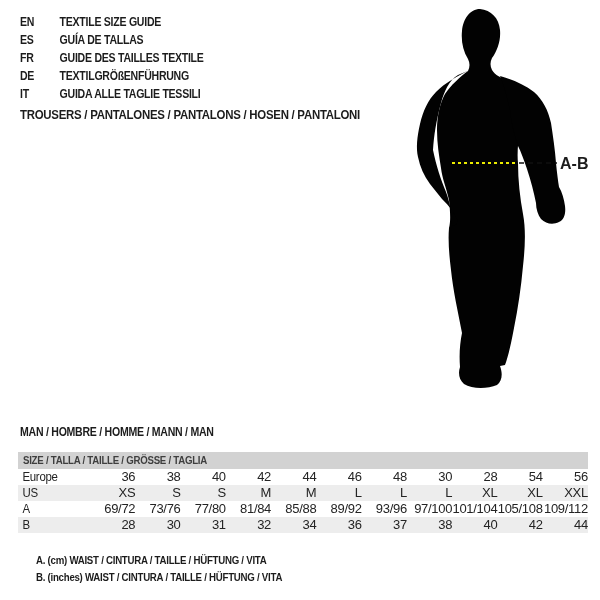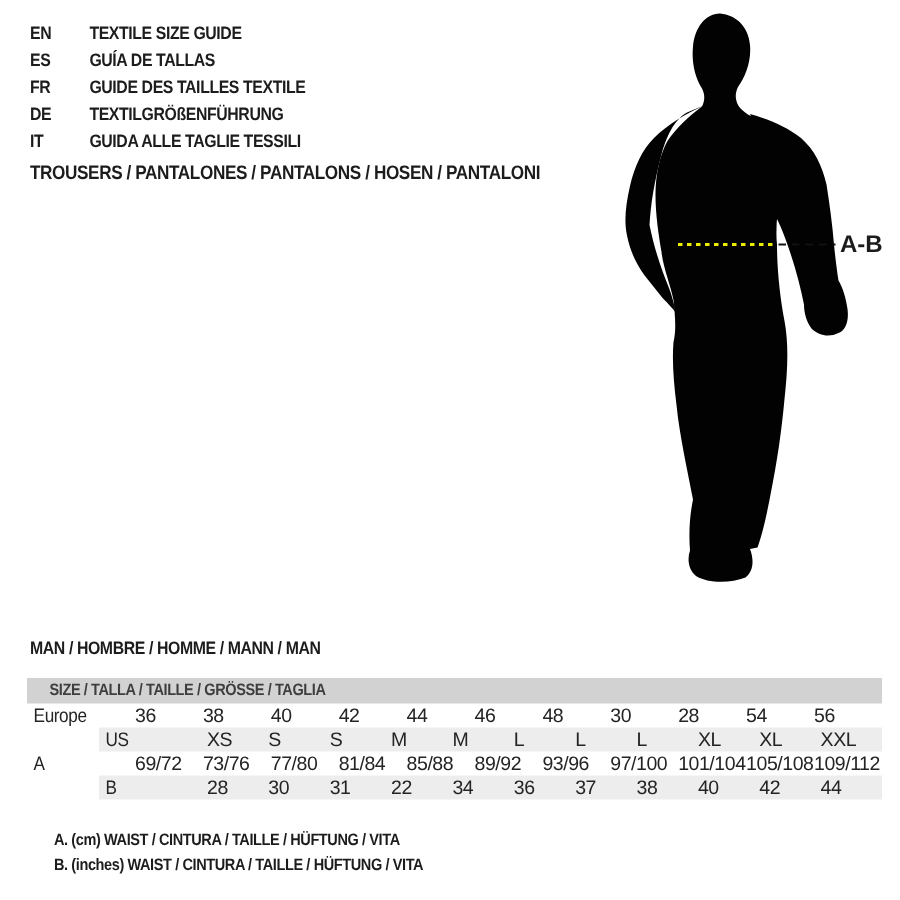--- a/index.html
+++ b/index.html
@@ -74,38 +74,38 @@
     top: 452px;
     width: 570px;
   }
   .thead {
     background: var(--header-bg, #d2d2d2);
     height: 17px;
     line-height: 17px;
     font-size: 11px;
     font-weight: 700;
     color: #3e3e3e;
-    padding-left: 15px;
+    padding-left: 5px;
   }
   .trow {
     display: flex;
     height: 16px;
     line-height: 16px;
     font-size: 13px;
     color: #242424;
   }
-  .trow.alt { background: var(--alt-bg, #ededed); margin-left: 48px; }
+  .trow.alt { background: var(--alt-bg, #ededed); }
   .tlabel {
     width: 72px;
     padding-left: 5px;
     box-sizing: border-box;
   }
   .tcell {
     flex: 1;
-    text-align: left;
+    text-align: right;
     letter-spacing: -0.3px;
   }
   
   .footnotes {
     position: absolute;
     left: 36px;
     top: 552px;
   }
   .footnote {
     height: 17px;
@@ -251,21 +251,21 @@
         <div class="tcell">97/100</div>
         <div class="tcell">101/104</div>
         <div class="tcell">105/108</div>
         <div class="tcell">109/112</div>
       </div>
       <div class="trow alt">
         <div class="tlabel narrow">B</div>
         <div class="tcell">28</div>
         <div class="tcell">30</div>
         <div class="tcell">31</div>
-        <div class="tcell">22</div>
+        <div class="tcell">32</div>
         <div class="tcell">34</div>
         <div class="tcell">36</div>
         <div class="tcell">37</div>
         <div class="tcell">38</div>
         <div class="tcell">40</div>
         <div class="tcell">42</div>
         <div class="tcell">44</div>
       </div>
     </div>
 </div>

